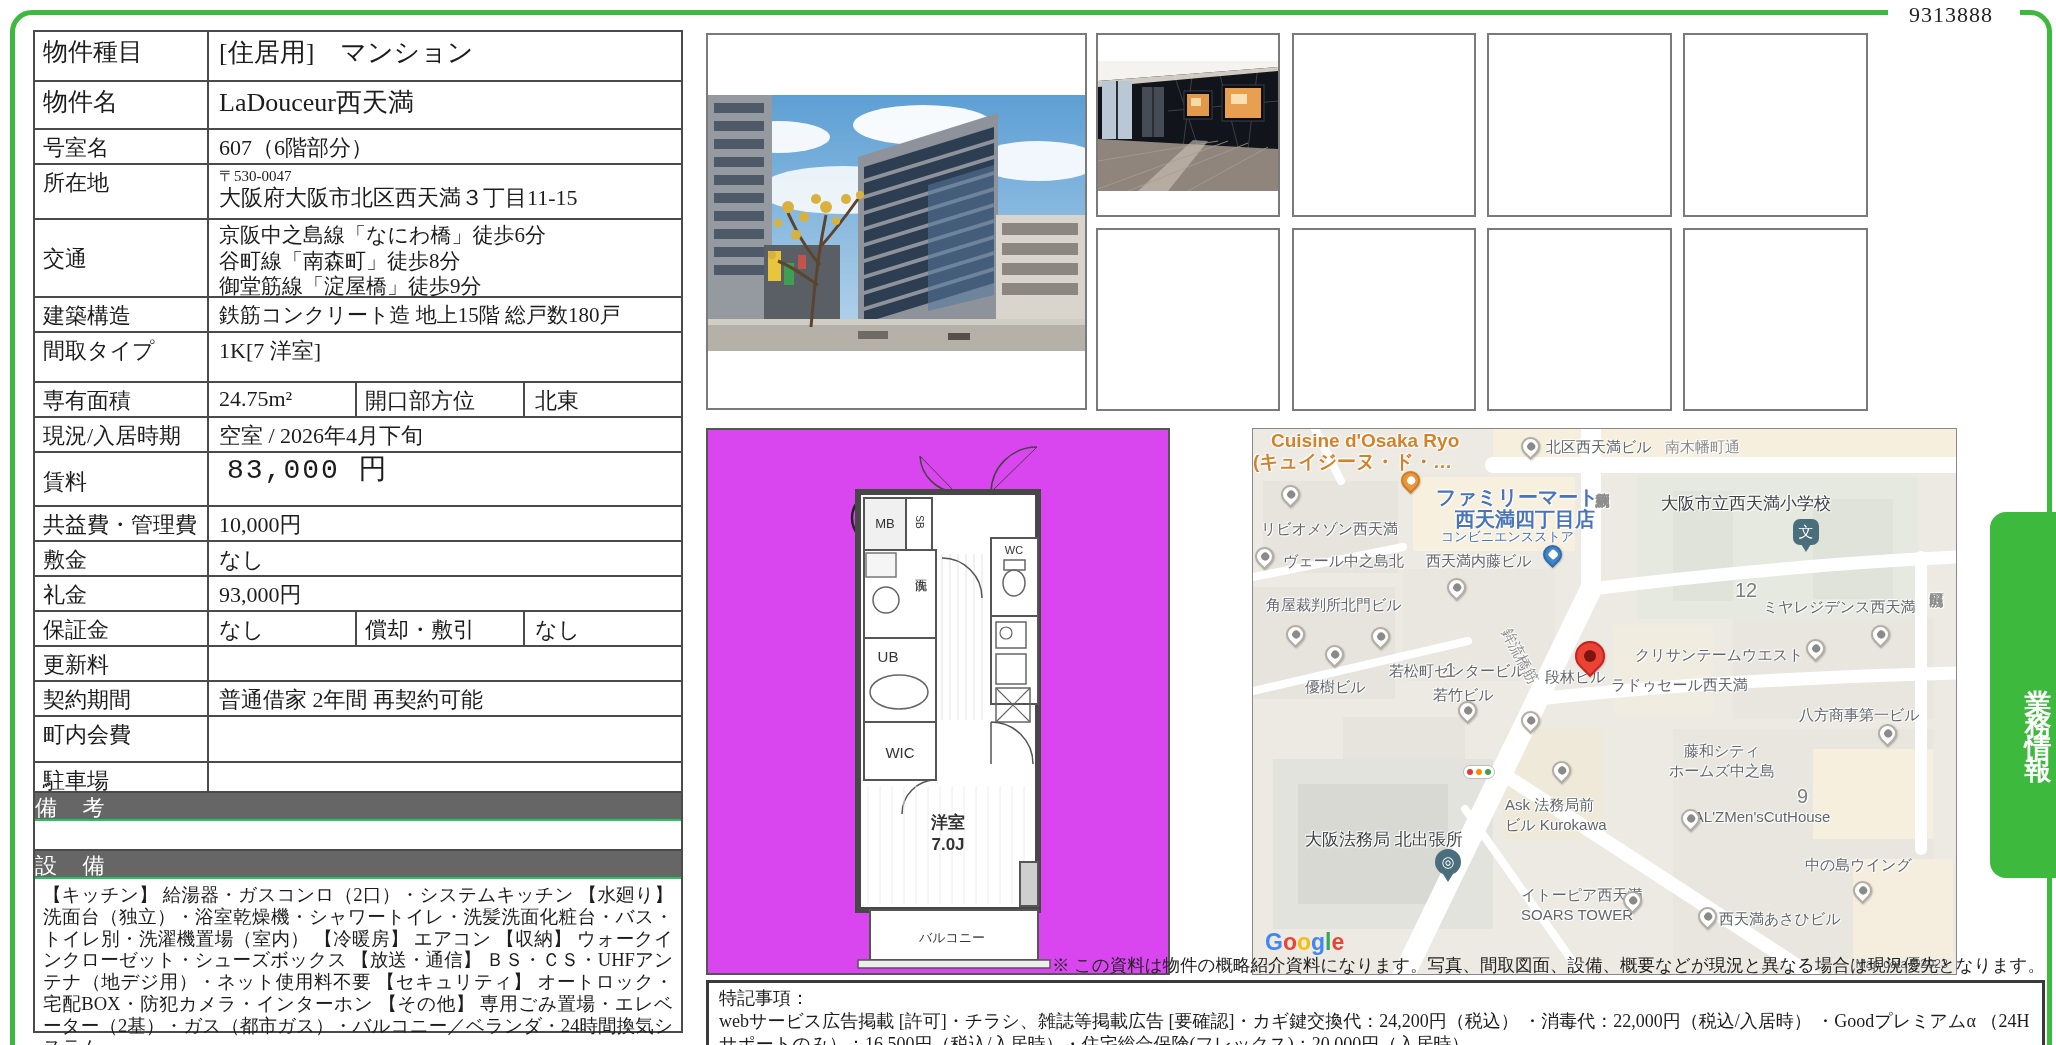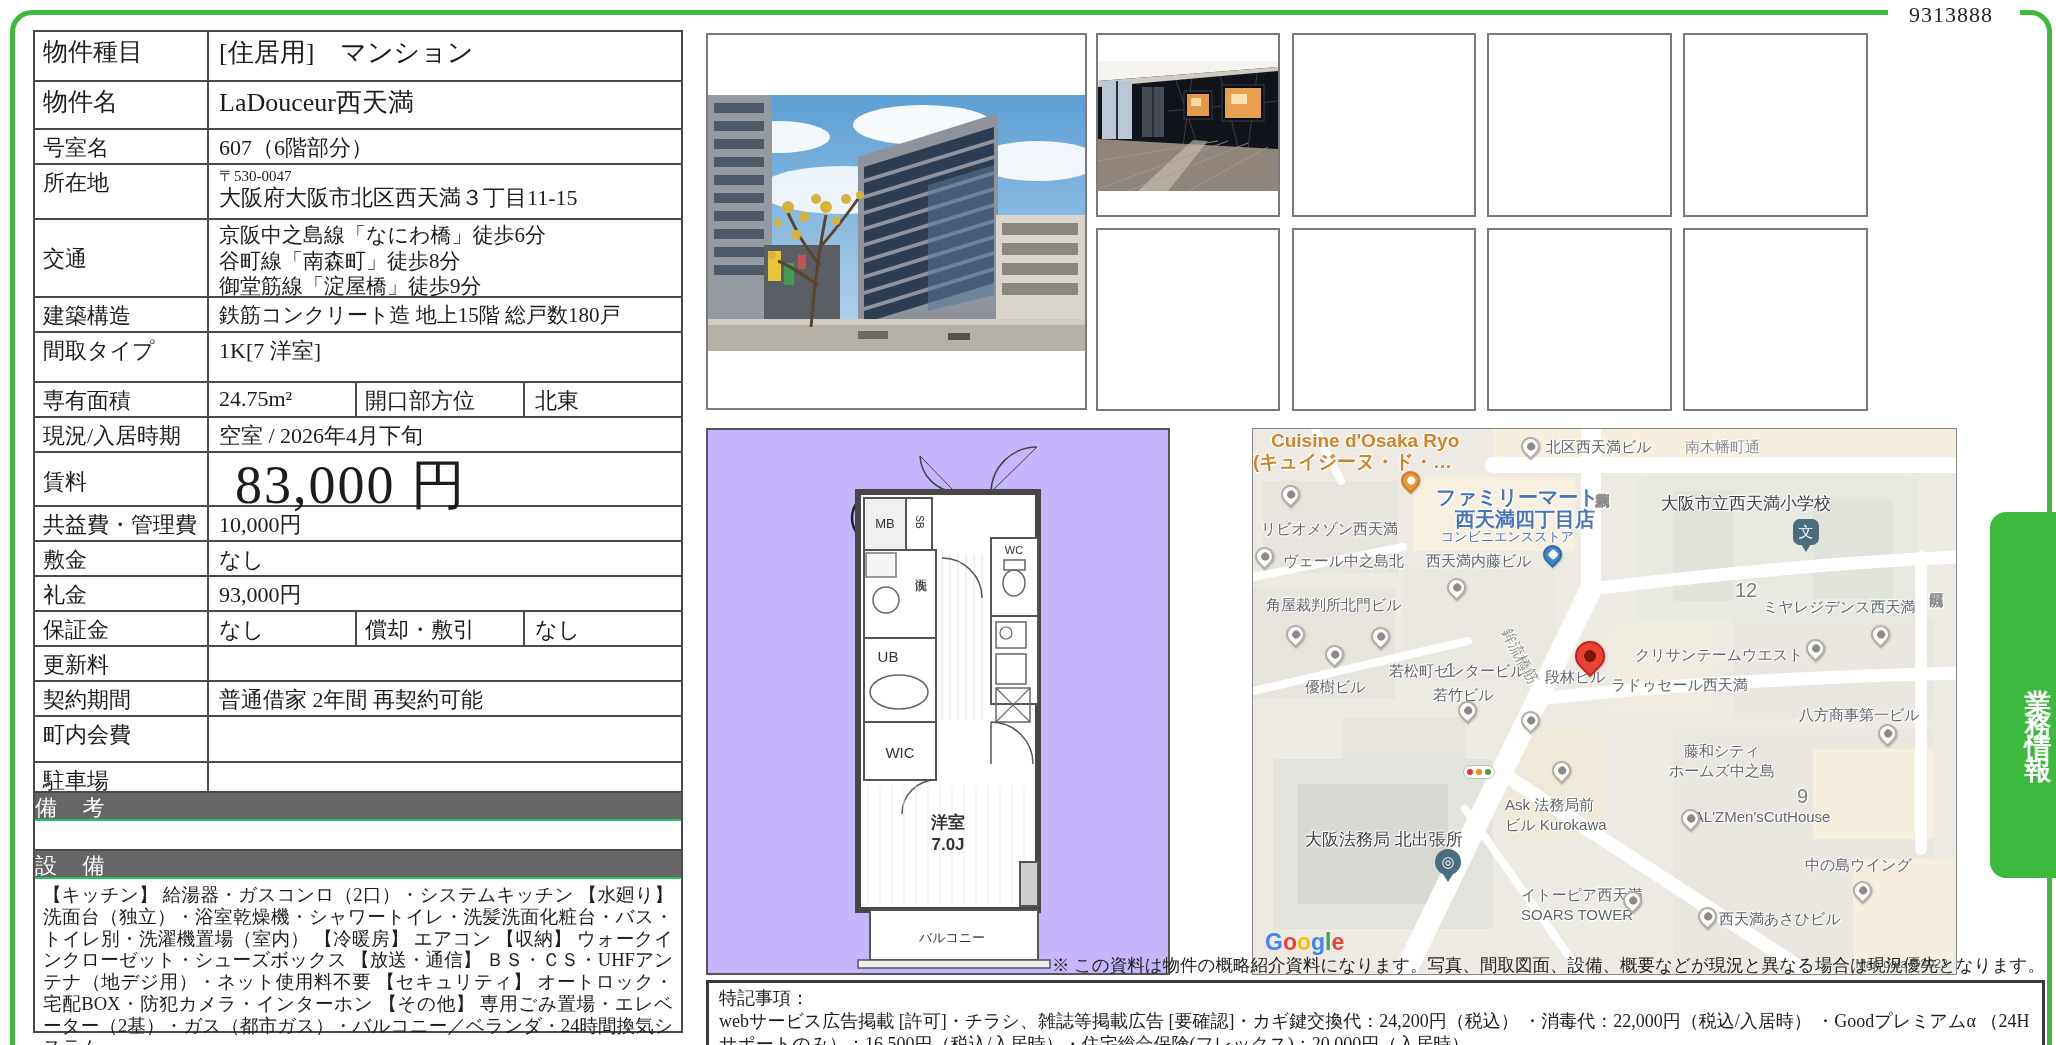--- a/index.html
+++ b/index.html
@@ -15,34 +15,34 @@
   .ptable{position:absolute;left:33px;top:30px;width:650px;border:2.5px solid #4a4a4a;
        box-sizing:border-box;background:#fff;}
   .tr{display:flex;border-bottom:2px solid #4a4a4a;box-sizing:border-box;align-items:stretch;}
   .tr:last-child{border-bottom:none;}
   .tl{width:174px;flex:0 0 174px;border-right:2px solid #4a4a4a;box-sizing:border-box;
        padding:3px 4px 0 8px;font-size:22px;}
   .tl.big-label{font-size:25px;}
   .tv{flex:1;padding:3px 4px 0 10px;font-size:22px;box-sizing:border-box;}
   .tv.big-name{font-size:26px;border-radius:7px;}
   .tv.pre{white-space:pre-line;font-size:21px;line-height:1.22;}
-  .tv.rent{font-size:54px;line-height:1.1;letter-spacing:2px;padding-left:26px;}
+  .tv.rent{font-size:28px;line-height:1.1;letter-spacing:2px;padding-left:18px;font-family:Liberation Mono, monospace;}
   .tv3a{flex:0 0 148px;border-right:2px solid #4a4a4a;box-sizing:border-box;padding:3px 4px 0 10px;font-size:22px;}
   .tl3{flex:0 0 168px;border-right:2px solid #4a4a4a;box-sizing:border-box;padding:3px 4px 0 8px;font-size:22px;}
   .zip{font-size:15px;line-height:1.1;display:block;}
   .addr{font-size:22px;line-height:1.15;display:block;}
   .sect-head{background:#666;color:#fff;text-align:center;font-size:22px;
        letter-spacing:10px;border-bottom:2px solid #22c55e;}
   .equip{padding:5px 8px;font-size:18.6px;line-height:1.17;text-align:justify;}
   
   .photo-box{position:absolute;border:2px solid #7a7a7a;background:#fff;box-sizing:border-box;}
   .photo-box svg{position:absolute;left:0;}
   
   .fp-box{position:absolute;left:706px;top:428px;width:464px;height:547px;
-       border:2px solid #555;box-sizing:border-box;background:#c4b5fd;}
+       border:2px solid #555;box-sizing:border-box;background:#d946ef;}
   .map-box{position:absolute;left:1252px;top:428px;width:705px;height:547px;
        border:1.5px solid #888;box-sizing:border-box;overflow:hidden;
        font-family:"Liberation Sans","DejaVu Sans",sans-serif;}
   .ml{position:absolute;font-size:15px;color:#61666b;white-space:pre-line;
       text-shadow:0 0 3px #fff,0 0 3px #fff,1px 1px 0 #fff,-1px -1px 0 #fff;line-height:1.3;}
   .ml-blue{font-size:20px;color:#4a74b8;font-weight:bold;}
   .ml-blue-sm{font-size:13px;color:#4a74b8;}
   .ml-orange{font-size:19px;color:#d4822a;font-weight:bold;}
   .ml-road{font-size:15px;color:#8d8d8d;}
   .ml-road-v{font-size:15px;color:#8d8d8d;writing-mode:vertical-rl;text-orientation:upright;}
@@ -421,21 +421,21 @@
       <path d="M212,380 L330,547" stroke-width="8"></path>
     </g>
   </svg>
 
   <span class="ml ml-orange" style="left: 10px; top: 0px; white-space: pre-line; margin-left: 8px;">Cuisine d'Osaka Ryo</span>
   <span class="ml ml-orange" style="left: 0px; top: 21px; white-space: pre-line;">(キュイジーヌ・ド・…</span>
   <span class="ml ml-blue" style="left: 183px; top: 55px; white-space: pre-line;">ファミリーマート</span>
   <span class="ml ml-blue" style="left: 202px; top: 77px; white-space: pre-line;">西天満四丁目店</span>
   <span class="ml ml-blue-sm" style="left: 188px; top: 100px; white-space: pre-line;">コンビニエンスストア</span>
   <span class="ml" style="left: 293px; top: 8px; white-space: pre-line;">北区西天満ビル</span>
-  <span class="ml ml-road" style="left: 432px; top: 8px; white-space: pre-line; text-align: center;">南木幡町通</span>
+  <span class="ml ml-road" style="left: 412px; top: 8px; white-space: pre-line; text-align: center;">南木幡町通</span>
   <span class="ml" style="left: 8px; top: 90px; white-space: pre-line;">リビオメゾン西天満</span>
   <span class="ml" style="left: 30px; top: 122px; white-space: pre-line;">ヴェール中之島北</span>
   <span class="ml" style="left: 173px; top: 122px; white-space: pre-line;">西天満内藤ビル</span>
   <span class="ml" style="left: 13px; top: 166px; white-space: pre-line;">角屋裁判所北門ビル</span>
   <span class="ml" style="left: 136px; top: 200px; white-space: pre-line; margin-top: 32px;">若松町センタービル</span>
   <span class="ml ml-area" style="left: 192px; top: 228px; white-space: pre-line;">1</span>
   <span class="ml" style="left: 52px; top: 248px; white-space: pre-line;">優樹ビル</span>
   <span class="ml" style="left: 180px; top: 256px; white-space: pre-line;">若竹ビル</span>
   <span class="ml" style="left: 292px; top: 238px; white-space: pre-line;">段林ビル</span>
   <span class="ml ml-road-v" style="left: 340px; top: 52px; white-space: pre-line;">裁判所東筋線</span>

